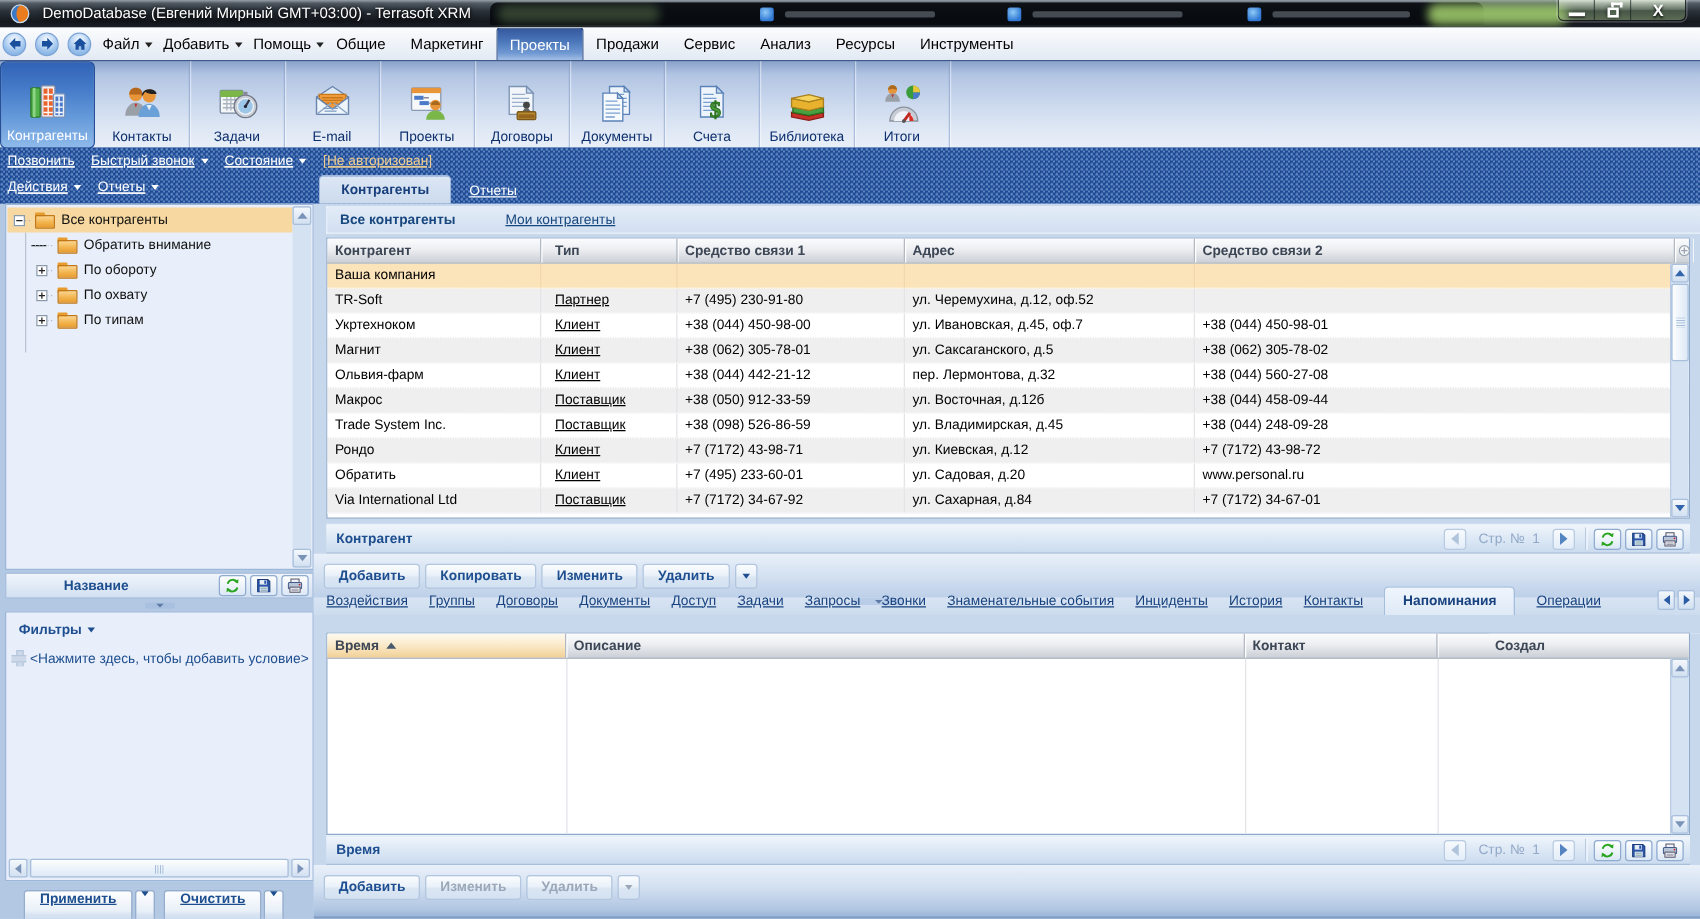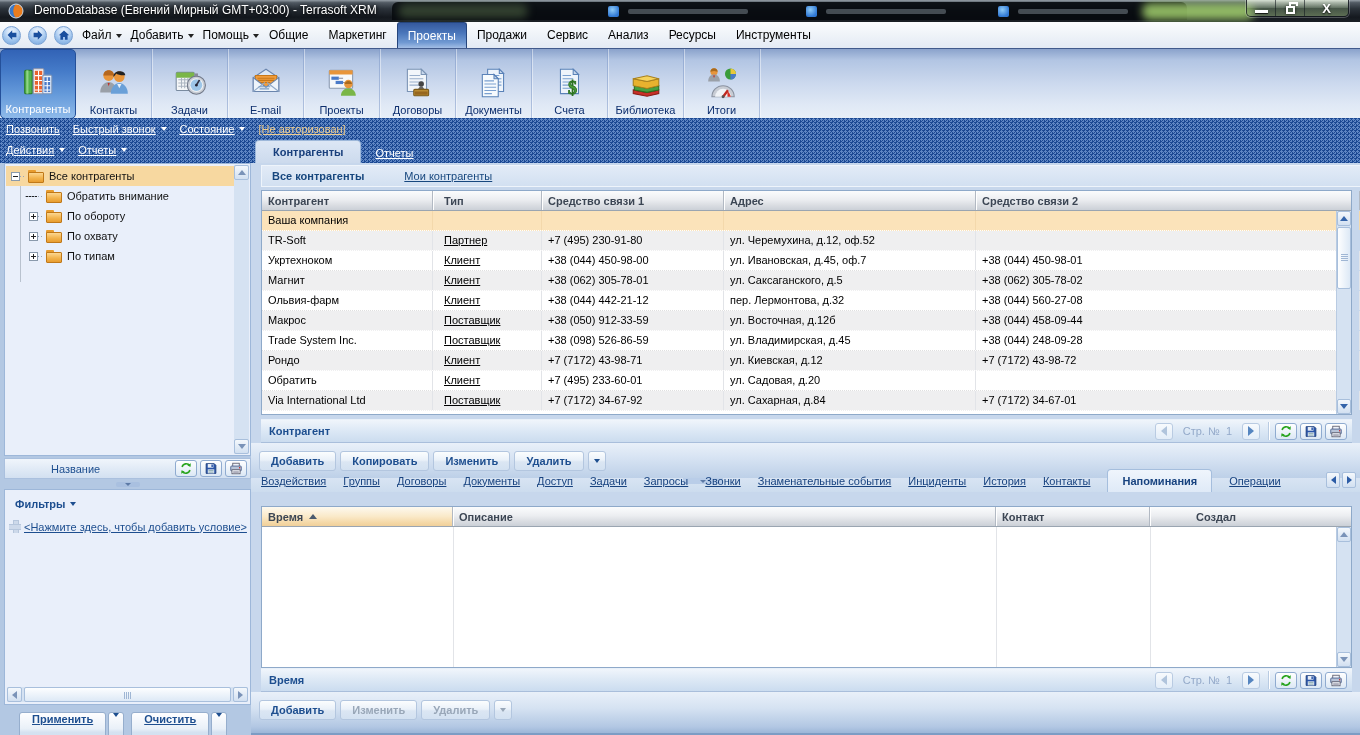--- a/index.html
+++ b/index.html
@@ -106,35 +106,35 @@
 .sb-btn { position:absolute; left:0; width:15px; height:15px; background:linear-gradient(180deg,#f4f8fc,#d2e0f1);
   border:1px solid #a8bfdc; border-radius:2px; display:flex; align-items:center; justify-content:center; }
 .arr-up { width:0; height:0; border-left:4px solid transparent; border-right:4px solid transparent; border-bottom:5px solid #7a93b8; }
 .arr-dn { width:0; height:0; border-left:4px solid transparent; border-right:4px solid transparent; border-top:5px solid #7a93b8; }
 .arr-lf { width:0; height:0; border-top:4px solid transparent; border-bottom:4px solid transparent; border-right:5px solid #7a93b8; }
 .arr-rt { width:0; height:0; border-top:4px solid transparent; border-bottom:4px solid transparent; border-left:5px solid #7a93b8; }
 
 .namebar { position:absolute; left:0; top:295px; width:247px; height:21px;
   background:linear-gradient(180deg,#f0f5fb,#d2e0f1); border:1px solid #aac0de;
   display:flex; align-items:center; }
-.namebar .nlabel { font-weight:normal; color:#1d4e8f; margin-left:8px; flex:1;padding-left:38px; }
+.namebar .nlabel { font-weight:bold; color:#1d4e8f; margin-left:8px; flex:1;padding-left:38px; }
 .iconbtn { width:22px; height:17px; border:1px solid #8fabd0; border-radius:3px; margin-right:3px;
   background:linear-gradient(180deg,#ffffff,#dce8f5); display:flex; align-items:center; justify-content:center; flex:none; }
 .splitterH { position:absolute; left:0; top:316px; width:247px; height:10px; display:flex; align-items:center; justify-content:center; }
 .grip { width:24px; height:5px; background:#a9c0e0; border-radius:2px; position:relative; }
 .grip:before { content:""; position:absolute; left:9px; top:1px; border-left:3px solid transparent; border-right:3px solid transparent; border-top:3px solid #5d7aa6; }
 .filterbox { position:absolute; left:0; top:326px; width:247px; height:216px; background:#e9effa; border:1px solid #9db7d9; }
 .fhead { margin:8px 0 0 10px; font-weight:bold; color:#1d4e8f; display:flex; align-items:center; gap:5px; }
 .fhead .dd { width:0; height:0; border-left:3px solid transparent; border-right:3px solid transparent; border-top:4px solid #1d4e8f; }
 .frow { margin:10px 0 0 4px; display:flex; align-items:center; white-space:nowrap; overflow:hidden; }
 .plus-ic { width:13px; height:13px; flex:none; position:relative; margin-right:2px; }
 .plus-ic:before, .plus-ic:after { content:""; position:absolute; background:#cdd9ea; border:1px solid #b6c6dc; }
 .plus-ic:before { left:4px; top:0; width:4px; height:12px; }
 .plus-ic:after { left:0; top:4px; width:12px; height:4px; border-left:none; border-right:none; }
-.flink { color:#1d4e8f; text-decoration:underline; }
+.flink { color:#1d4e8f; }
 .hscroll { position:absolute; left:2px; right:2px; bottom:2px; height:15px; background:#d5e2f2; }
 .hs-thumb { position:absolute; left:17px; right:17px; top:0; height:15px;
   background:linear-gradient(180deg,#fdfeff,#dde9f6); border:1px solid #a8bfdc; border-radius:2px; }
 .hs-thumb:before { content:""; position:absolute; left:50%; top:4px; width:8px; height:7px; margin-left:-4px;
   background-image:linear-gradient(90deg,#9fb6d4 1px,transparent 1px); background-size:2px 7px; }
 .leftbtns { position:absolute; left:15px; top:549px; height:23px; display:flex; gap:7px; }
 .btn { height:37px; padding:0 12px; display:inline-flex; align-items:flex-start; justify-content:center;
   background:linear-gradient(180deg,#fefeff 0%,#e9f0f8 45%,#d5e2f1 55%,#cfdff0 100%);
   border:1px solid #96aecd; border-radius:3px; color:#1d4e8f; font-weight:bold; white-space:nowrap;text-decoration:underline; }
 .splitbtn { display:flex; gap:2px; }
@@ -160,21 +160,21 @@
 .gh .sort-up { width:0; height:0; border-left:4px solid transparent; border-right:4px solid transparent; border-bottom:5px solid #4a5a6e; margin-left:6px; }
 .gh-ic { flex:none; width:14px; display:flex; align-items:center; justify-content:center; border-right:none; padding:0; }
 .grow { display:flex; height:20px; border-bottom:1px dotted #e0e0e0; background:#fff; }
 .grow.gray { background:#efeff0; border-bottom-color:#fff; }
 .grow.company { background:#fbe3ba; border-bottom-color:#fff; }
 .gc { padding:3px 0 0 6px; border-right:1px solid #e2e4e8; white-space:nowrap; overflow:hidden; flex:none; color:#000; }
 .grow.company .gc { border-right-color:#f3d8ab; }
 .gc.typelink { text-decoration:underline; }
 .gc:empty { text-decoration:none; }
 
-.g1c0 { width:171px; } .g1c1 { width:109px;padding-left:11px; } .g1c2 { width:182px; } .g1c3 { width:252px; } .g1c4 { width:384px; }
+.g1c0 { width:171px; } .g1c1 { width:109px;padding-left:11px; } .g1c2 { width:182px; } .g1c3 { width:232px; } .g1c4 { width:384px; }
 .gvscroll { position:absolute; top:20px; right:0; bottom:0; width:15px; background:#d5e2f2; border-left:1px solid #b9cbe2; }
 .gv-thumb { position:absolute; left:0; width:14px; background:linear-gradient(90deg,#fdfeff,#dde9f6); border:1px solid #a8bfdc; border-radius:2px; }
 .gv-thumb:before { content:""; position:absolute; top:50%; left:3px; width:7px; height:8px; margin-top:-4px;
   background-image:linear-gradient(180deg,#9fb6d4 1px,transparent 1px); background-size:7px 2px; }
 .statusbar { position:absolute; left:10px; width:1091px; height:24px;
   background:linear-gradient(180deg,#f0f5fb 0%,#dce8f5 50%,#cbdcef 100%);
   border-top:1px solid #e8f0f9; border-bottom:1px solid #a9bedb;
   display:flex; align-items:center; }
 .sb1 { top:256px; }
 .statusbar .slabel { font-weight:bold; color:#1d4e8f; margin-left:8px; flex:1; }
@@ -780,20 +780,21 @@
           <div class="gc g1c2">+7 (7172) 43-98-71</div>
           <div class="gc g1c3">ул. Киевская, д.12</div>
           <div class="gc g1c4">+7 (7172) 43-98-72</div>
         </div>
 
         <div class="grow">
           <div class="gc g1c0">Обратить</div>
           <div class="gc g1c1 typelink">Клиент</div>
           <div class="gc g1c2">+7 (495) 233-60-01</div>
           <div class="gc g1c3">ул. Садовая, д.20</div>
+          <div class="gc g1c4">www.personal.ru</div>
         </div>
 
         <div class="grow gray">
           <div class="gc g1c0">Via International Ltd</div>
           <div class="gc g1c1 typelink">Поставщик</div>
           <div class="gc g1c2">+7 (7172) 34-67-92</div>
           <div class="gc g1c3">ул. Сахарная, д.84</div>
           <div class="gc g1c4">+7 (7172) 34-67-01</div>
         </div>
       </div>

